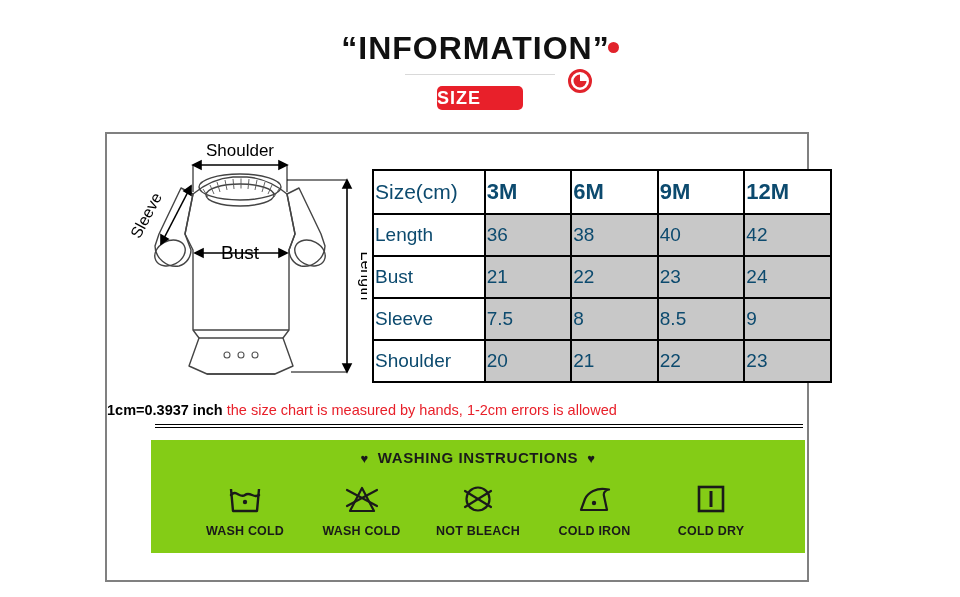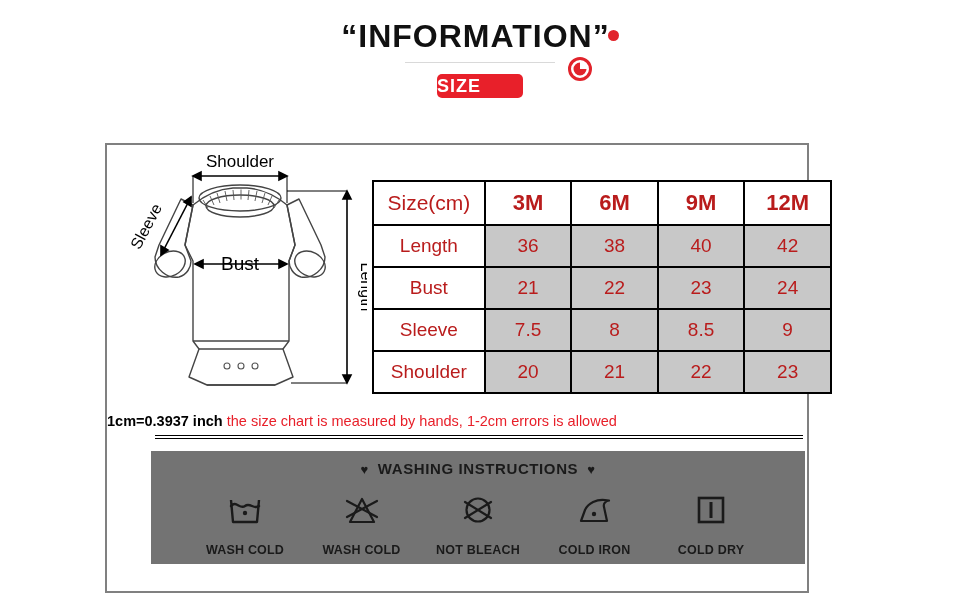--- a/index.html
+++ b/index.html
@@ -11,21 +11,21 @@
     width: 960px;
     height: 597px;
     font-family: "Liberation Sans", sans-serif;
     position: relative;
     overflow: hidden;
   }
 
   
   .header {
     position: absolute;
-    left: 0; top: 0;
+    left: 0; top: 12px;
     width: 960px;
     height: 132px;
   }
   .title-row {
     position: absolute;
     left: 0; top: 18px;
     width: 960px;
     text-align: center;
   }
   .title-text {
@@ -73,21 +73,21 @@
     left: 568px;
     top: 57px;
     width: 24px;
     height: 24px;
   }
 
   
   .panel {
     position: absolute;
     left: 105px;
-    top: 143px;
+    top: 132px;
     width: 704px;
     height: 450px;
     border: 2px solid #808080;
     box-sizing: border-box;
     background: #ffffff;
   }
 
   
   .garment {
     position: absolute;
@@ -100,23 +100,23 @@
   
   .size-table {
     position: absolute;
     left: 265px;
     top: 35px;
     border-collapse: collapse;
     width: 460px;
   }
   .size-table td {
     border: 2px solid #000000;
-    text-align: center;
+    text-align: left;
     font-family: "Liberation Sans", sans-serif;
-    color: #b91c1c;
+    color: #0c4a6e;
     height: 42px;
     box-sizing: border-box;
   }
   .size-table tr.head td {
     font-size: 21px;
     font-weight: normal;
     background: #ffffff;
     height: 44px;
   }
   .size-table tr.head td.hcol {
@@ -165,21 +165,21 @@
     box-sizing: border-box;
   }
 
   
   .wash {
     position: absolute;
     left: 44px;
     top: 306px;
     width: 654px;
     height: 113px;
-    background: #737373;
+    background: #84cc16;
   }
   .wash-title {
     position: absolute;
     left: 0; top: 9px;
     width: 654px;
     text-align: center;
     font-size: 15px;
     font-weight: bold;
     letter-spacing: 0.6px;
     color: #1a1a1a;
@@ -207,21 +207,21 @@
     height: 46px;
     display: flex;
     align-items: center;
     justify-content: center;
   }
   .wash-label {
     font-size: 12.5px;
     font-weight: bold;
     color: #1a1a1a;
     letter-spacing: 0.2px;
-    margin-top: 10px;
+    margin-top: 2px;
   }
 </style>
 </head>
 <body>
 
 <div class="header">
 
   <div class="title-row">
     <span class="title-text">
       <span>“</span><span>INFORMATION</span><span>”</span>

